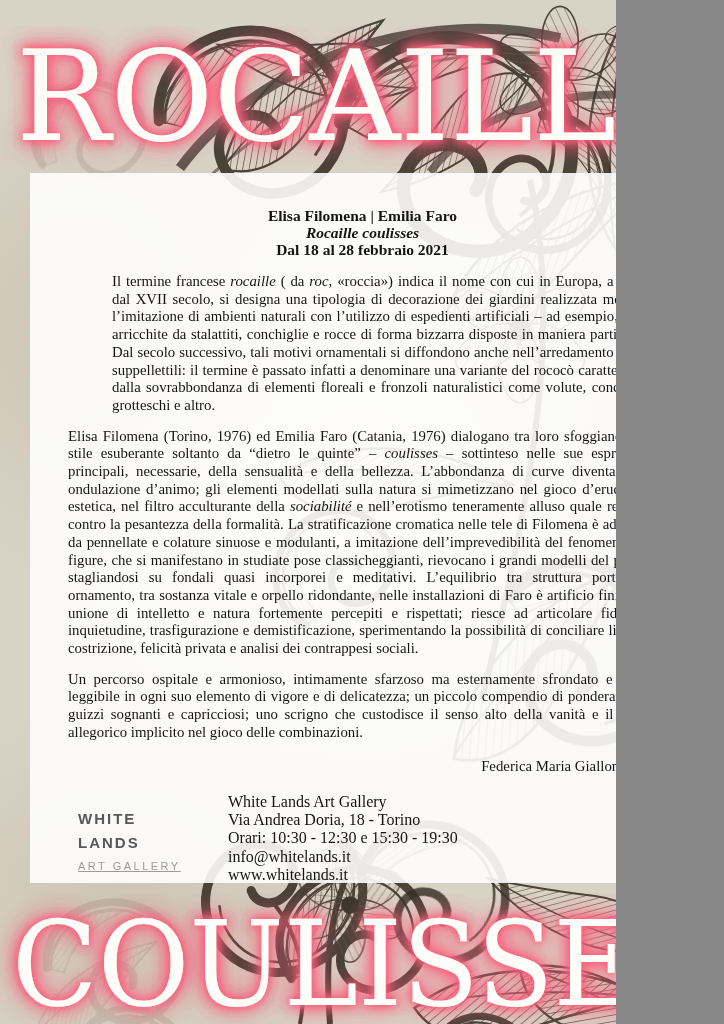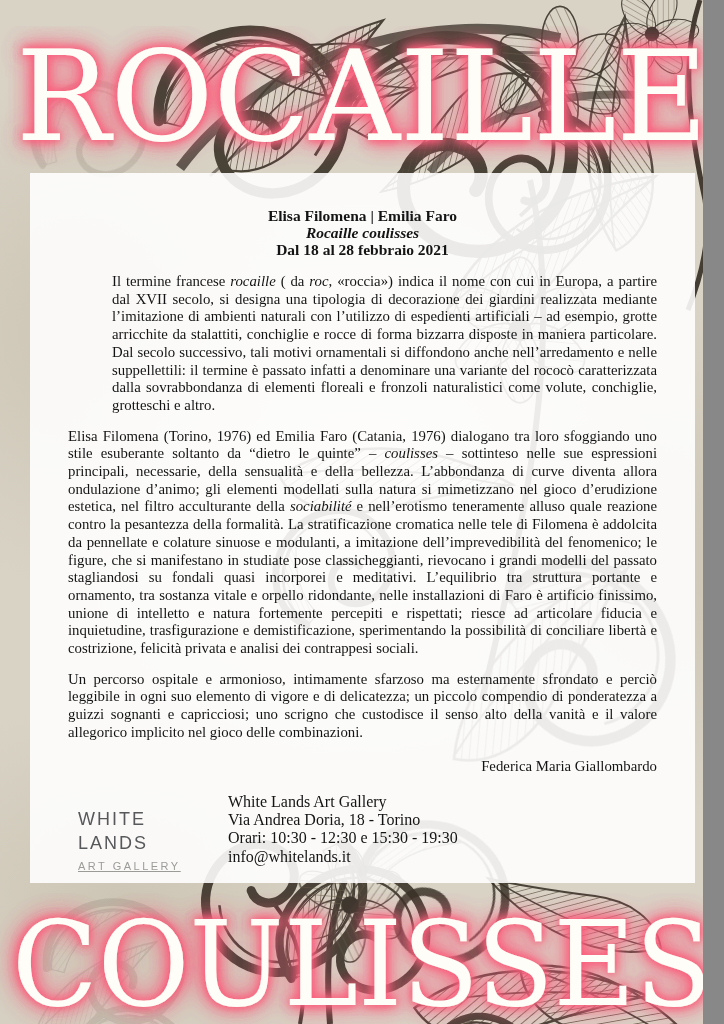--- a/index.html
+++ b/index.html
@@ -1,17 +1,17 @@
 <!DOCTYPE html>
 <html><head>
 <meta charset="utf-8">
 <style>
   html,body{margin:0;padding:0;background:#888;}
   .poster{
-    position:relative;width:703px;height:1024px;overflow:hidden;
+    position:relative;width:616px;height:1024px;overflow:hidden;
     background:#d9d3c6;
     font-family:"Liberation Serif", serif;
   }
   svg.bg{position:absolute;left:0;top:0;}
   
   .title{position:absolute;left:0;width:724px;pointer-events:none;}
   .title.top{top:26px;height:150px;}
   .title.bottom{top:893px;height:140px;}
   .title svg{display:block;width:100%;height:100%;}
   .title text{
@@ -34,21 +34,21 @@
     margin:13px 0 0 0;
   }
   p.body-par.first{margin-top:15px;margin-left:44px;}
   p.body-par em{font-style:italic;}
   .sig{text-align:right;font-size:14.8px;margin-top:16px;}
   .footer{display:flex;margin-top:18px;}
   .logo{
     font-family:"Liberation Sans", sans-serif;
     color:#57585a;margin:14px 0 0 10px;width:132px;flex:none;
   }
-  .logo .big{font-size:18px;font-weight:normal;letter-spacing:2px;line-height:24px;}
+  .logo .big{font-size:15px;font-weight:bold;letter-spacing:2px;line-height:24px;}
   .logo .sub{font-size:11px;letter-spacing:2.5px;color:#9b9b98;margin-top:5px;text-decoration:underline;}
   .contact{font-size:16px;line-height:18.4px;margin-left:18px;}
 </style>
 </head>
 <body>
 
 <div class="poster">
 
   <svg class="bg" width="724" height="1024" viewBox="0 0 724 1024" aria-hidden="true">
     <defs>
@@ -181,20 +181,21 @@
       <div class="logo">
         <div class="big">WHITE</div>
         <div class="big">LANDS</div>
         <div class="sub">ART GALLERY</div>
       </div>
       <div class="contact">
         <div>White Lands Art Gallery</div>
         <div>Via Andrea Doria, 18 - Torino</div>
         <div>Orari: 10:30 - 12:30 e 15:30 - 19:30</div>
         <div>info@whitelands.it</div>
+        <div>www.whitelands.it</div>
       </div>
     </div>
   </div>
 
   <div class="title bottom">
     <svg viewBox="0 0 724 140">
       <text x="362" y="112" text-anchor="middle" font-size="118" textLength="700" lengthAdjust="spacingAndGlyphs" filter="url(#pinkglow)">COULISSES</text>
     </svg>
   </div>
 

